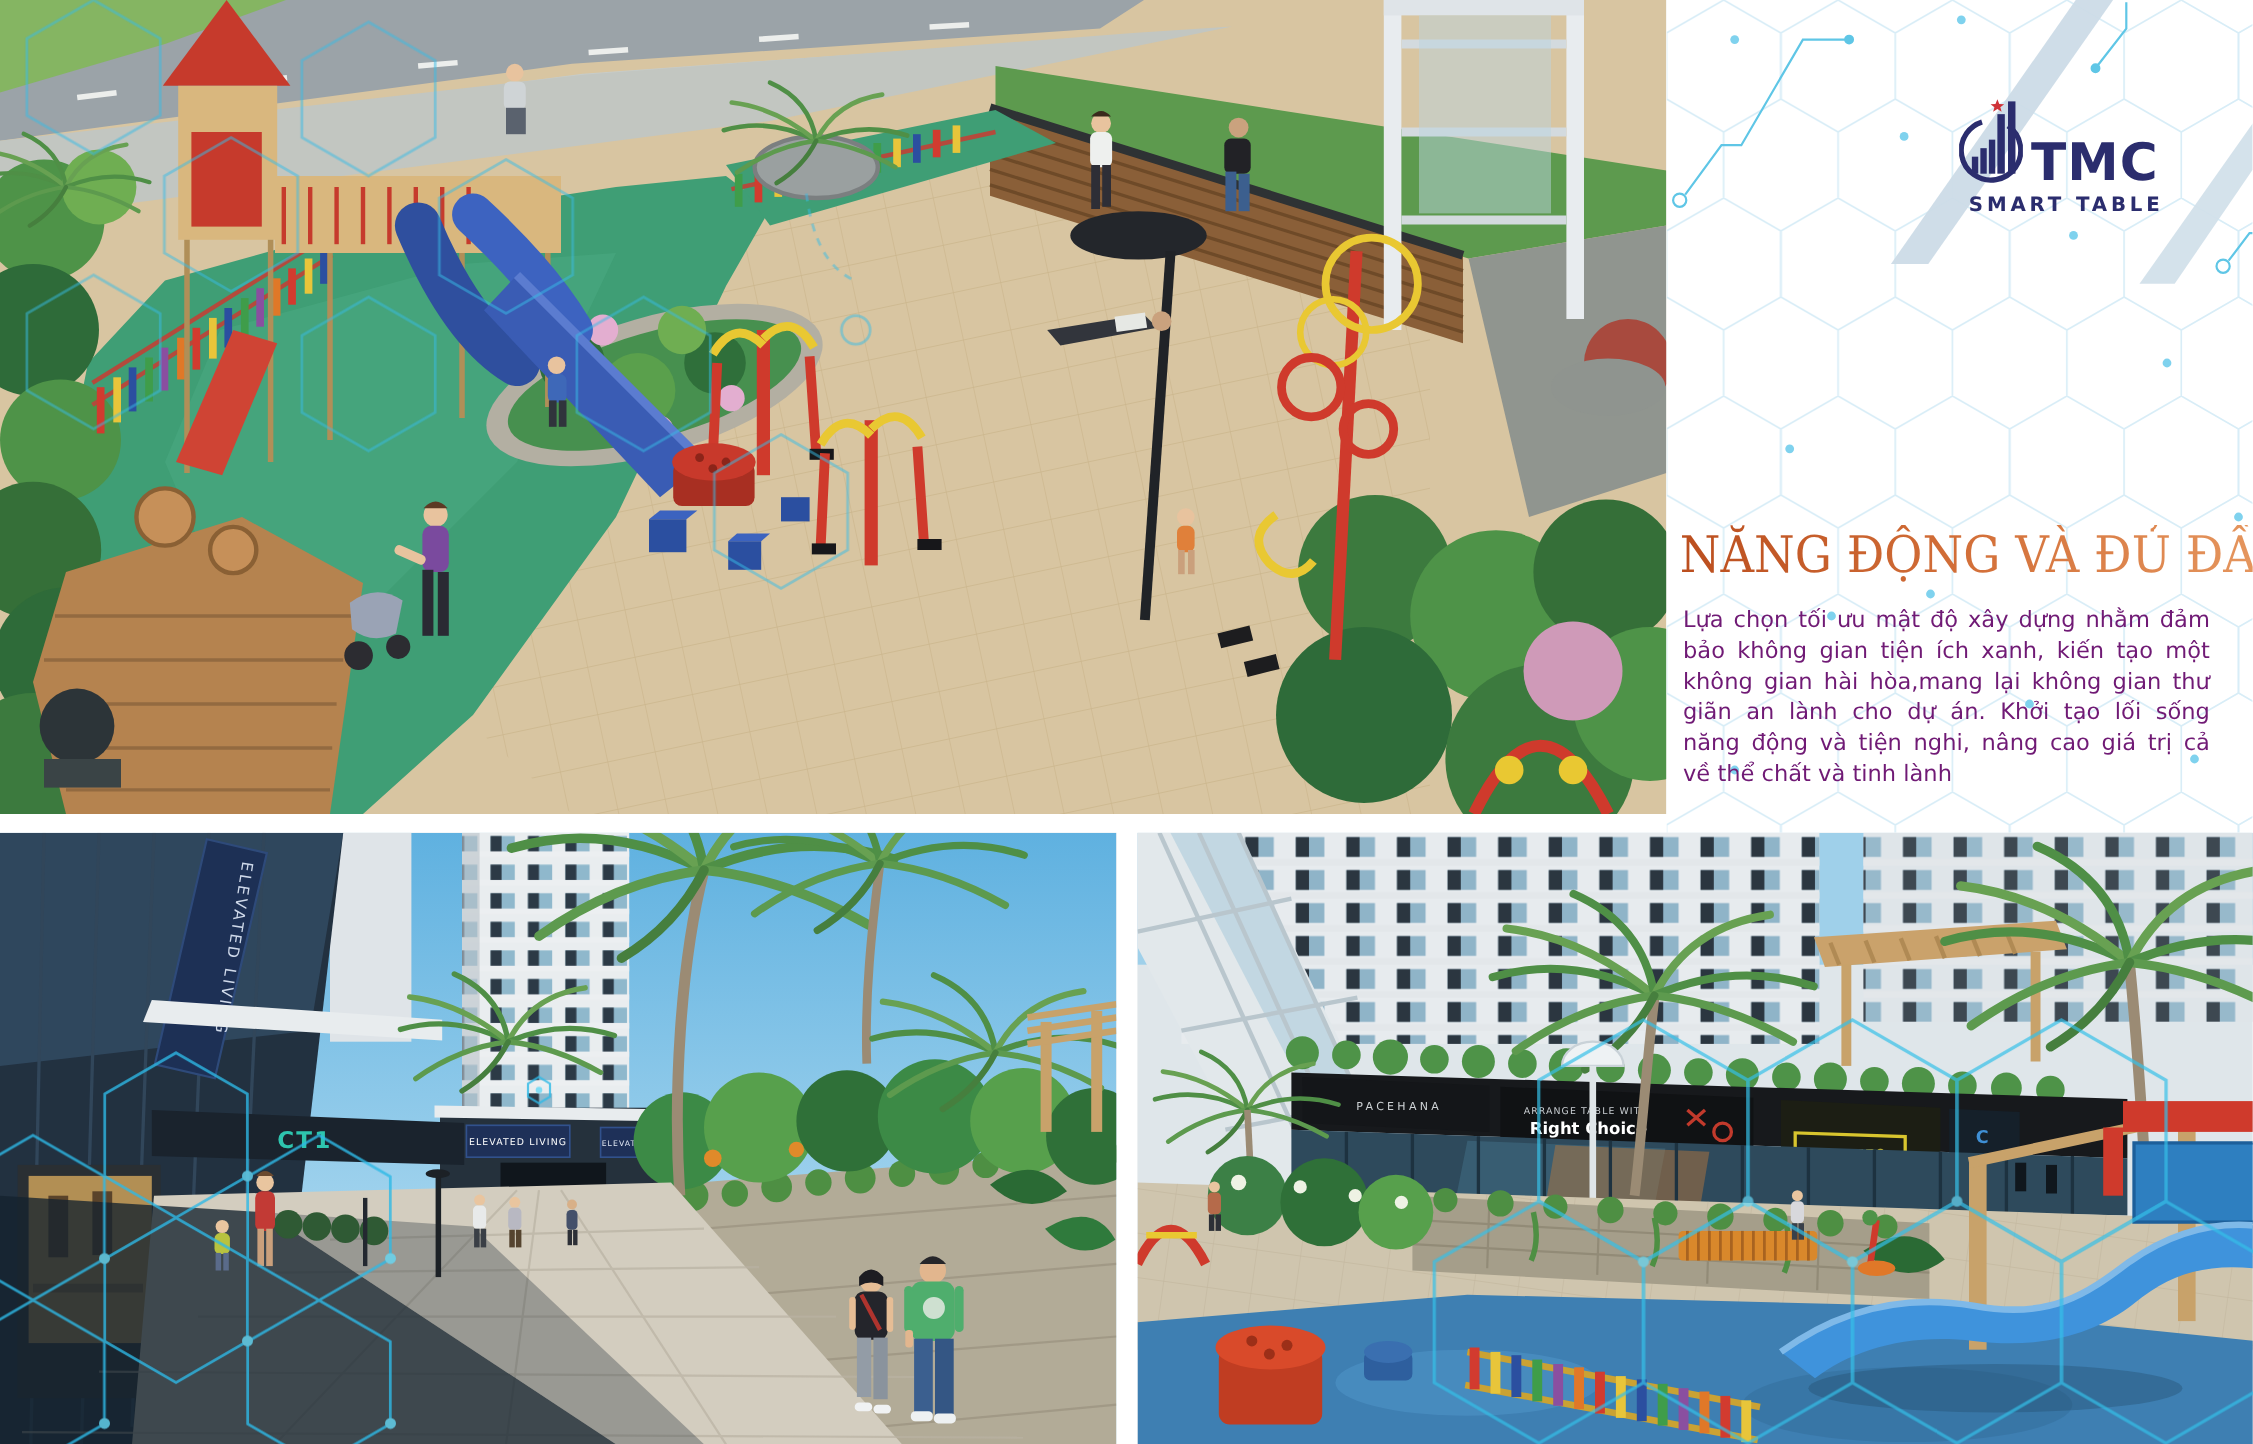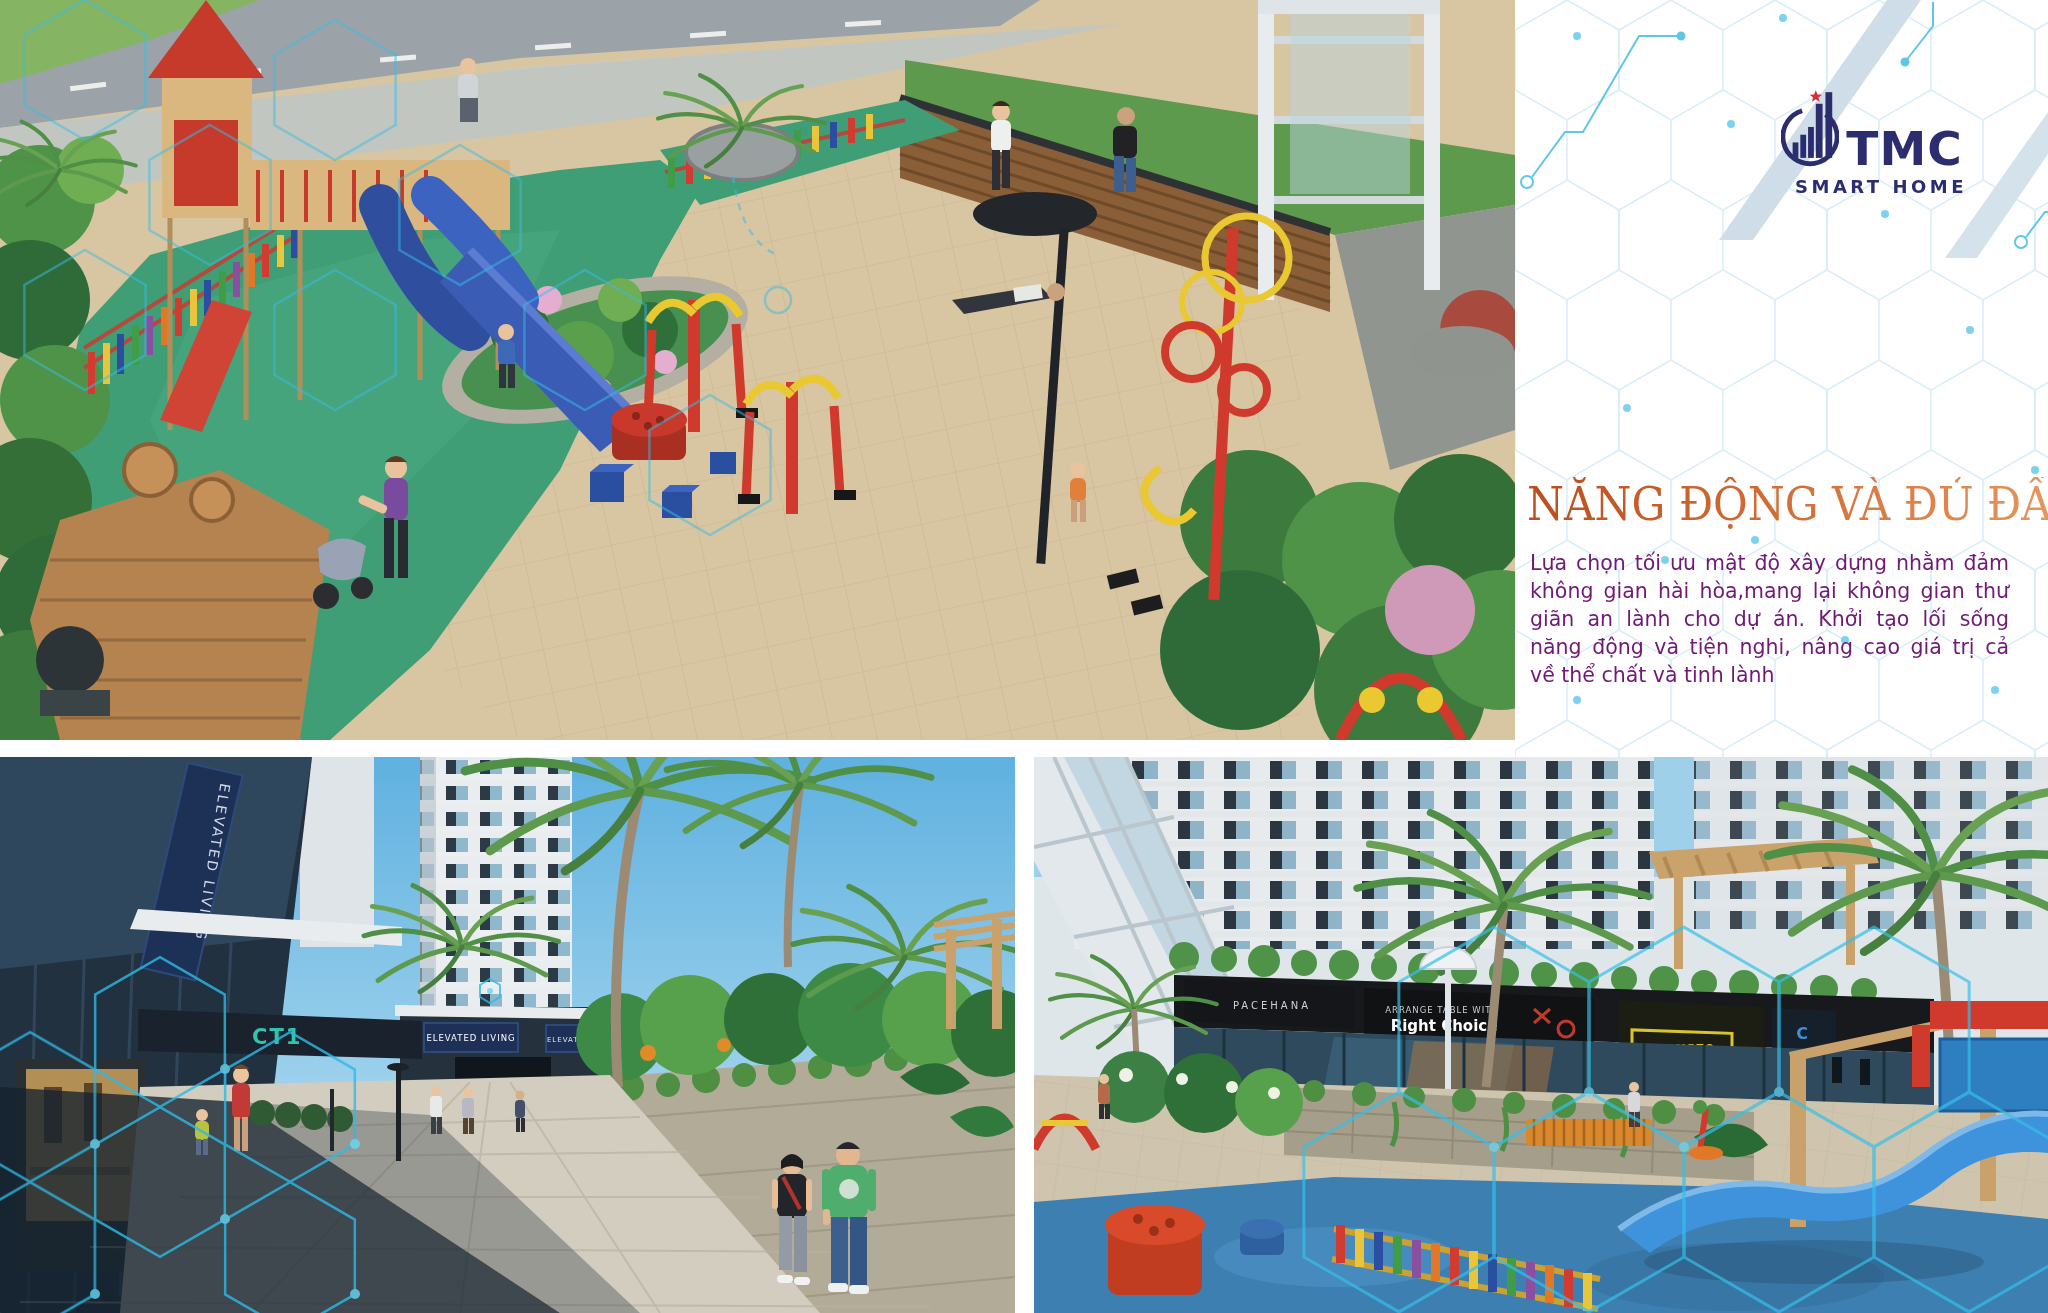--- a/index.html
+++ b/index.html
@@ -382,27 +382,28 @@
             <rect x="12" y="62" width="6" height="16"></rect>
               <rect x="20" y="54" width="6" height="24"></rect>
             <rect x="28" y="46" width="6" height="32"></rect>
               <rect x="36" y="22" width="7" height="56"></rect>
             <rect x="46" y="10" width="7" height="68"></rect>
           </g>
           <polygon fill="#cf3339" points="36,8 37.8,12.4 42.4,12.6 38.8,15.4 40,19.8 36,17.2 32,19.8 33.2,15.4 29.6,12.6 34.2,12.4"></polygon>
         </svg>
         <div class="logo-name">TMC</div>
       </div>
-      <div class="logo-tagline">SMART HOME</div>
+      <div class="logo-tagline">SMART TABLE</div>
     </div>
 
     <h1 class="heading">NĂNG ĐỘNG VÀ ĐỦ ĐẦY</h1>
 
     <div class="body-copy">
       <div class="line">Lựa chọn tối ưu mật độ xây dựng nhằm đảm</div>
+      <div class="line">bảo không gian tiện ích xanh, kiến tạo một</div>
       <div class="line">không gian hài hòa,mang lại không gian thư</div>
       <div class="line">giãn an lành cho dự án. Khởi tạo lối sống</div>
       <div class="line">năng động và tiện nghi, nâng cao giá trị cả</div>
       <div class="line">về thể chất và tinh lành</div>
     </div>
   </aside>
 
   <figure class="photo-street">
     <svg class="scene" viewBox="0 0 1015 556" preserveAspectRatio="none">
       <defs>

